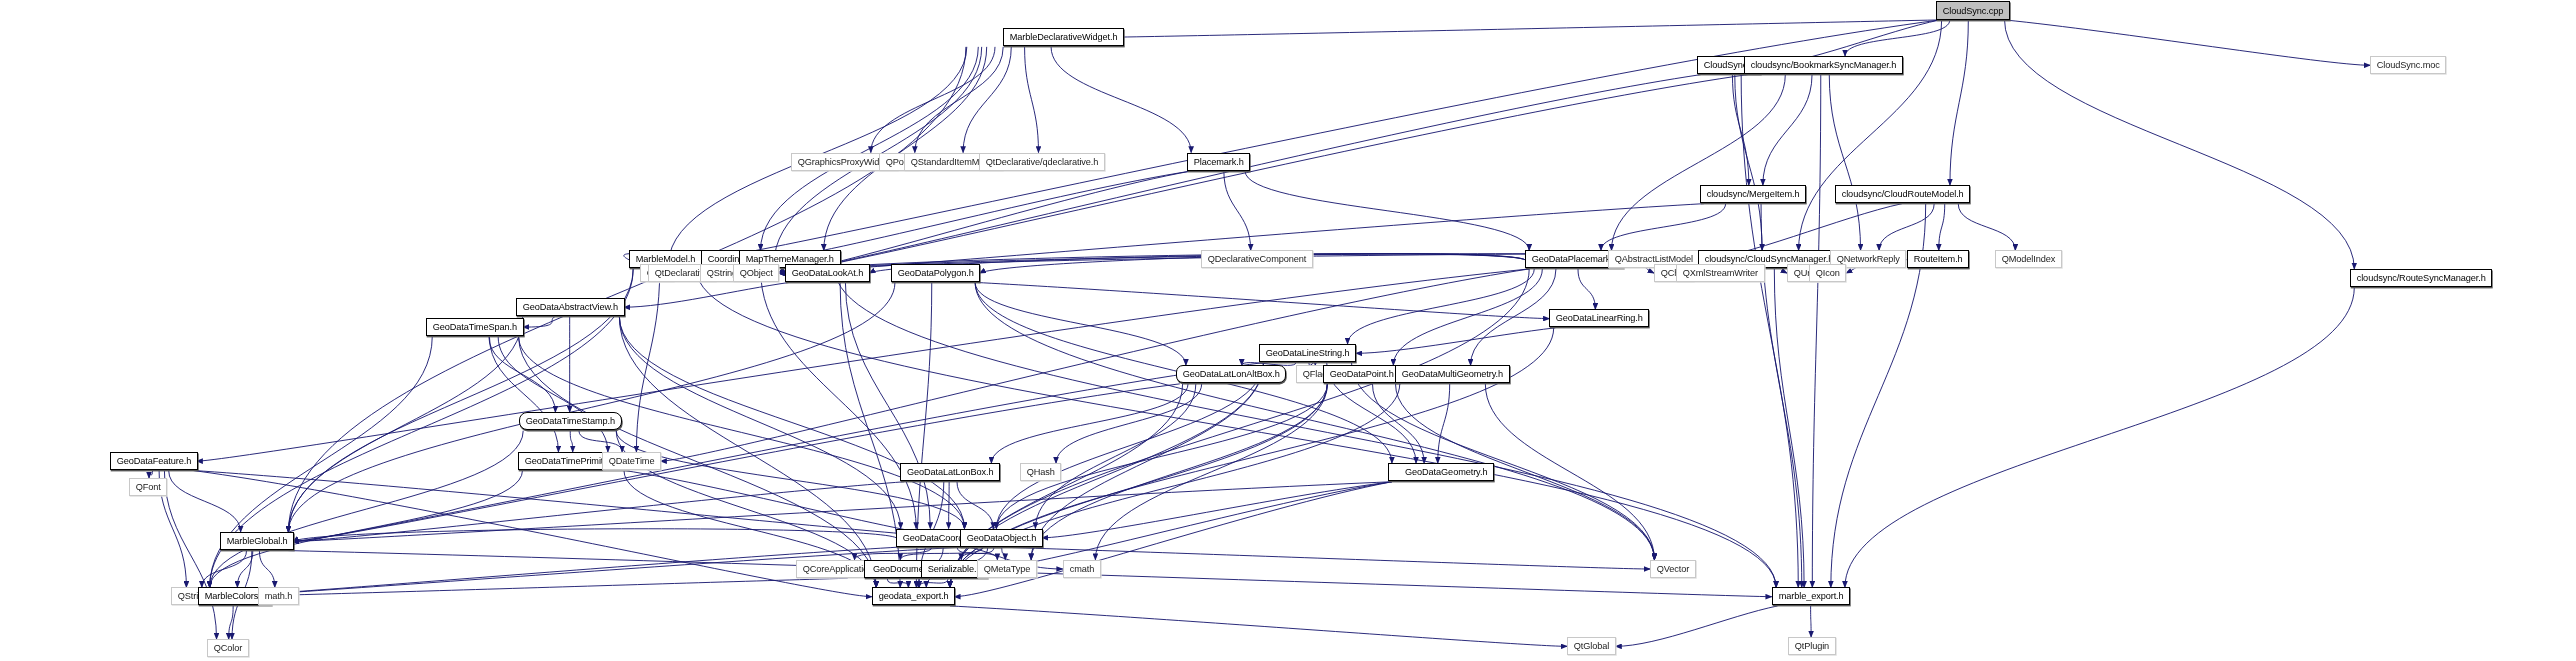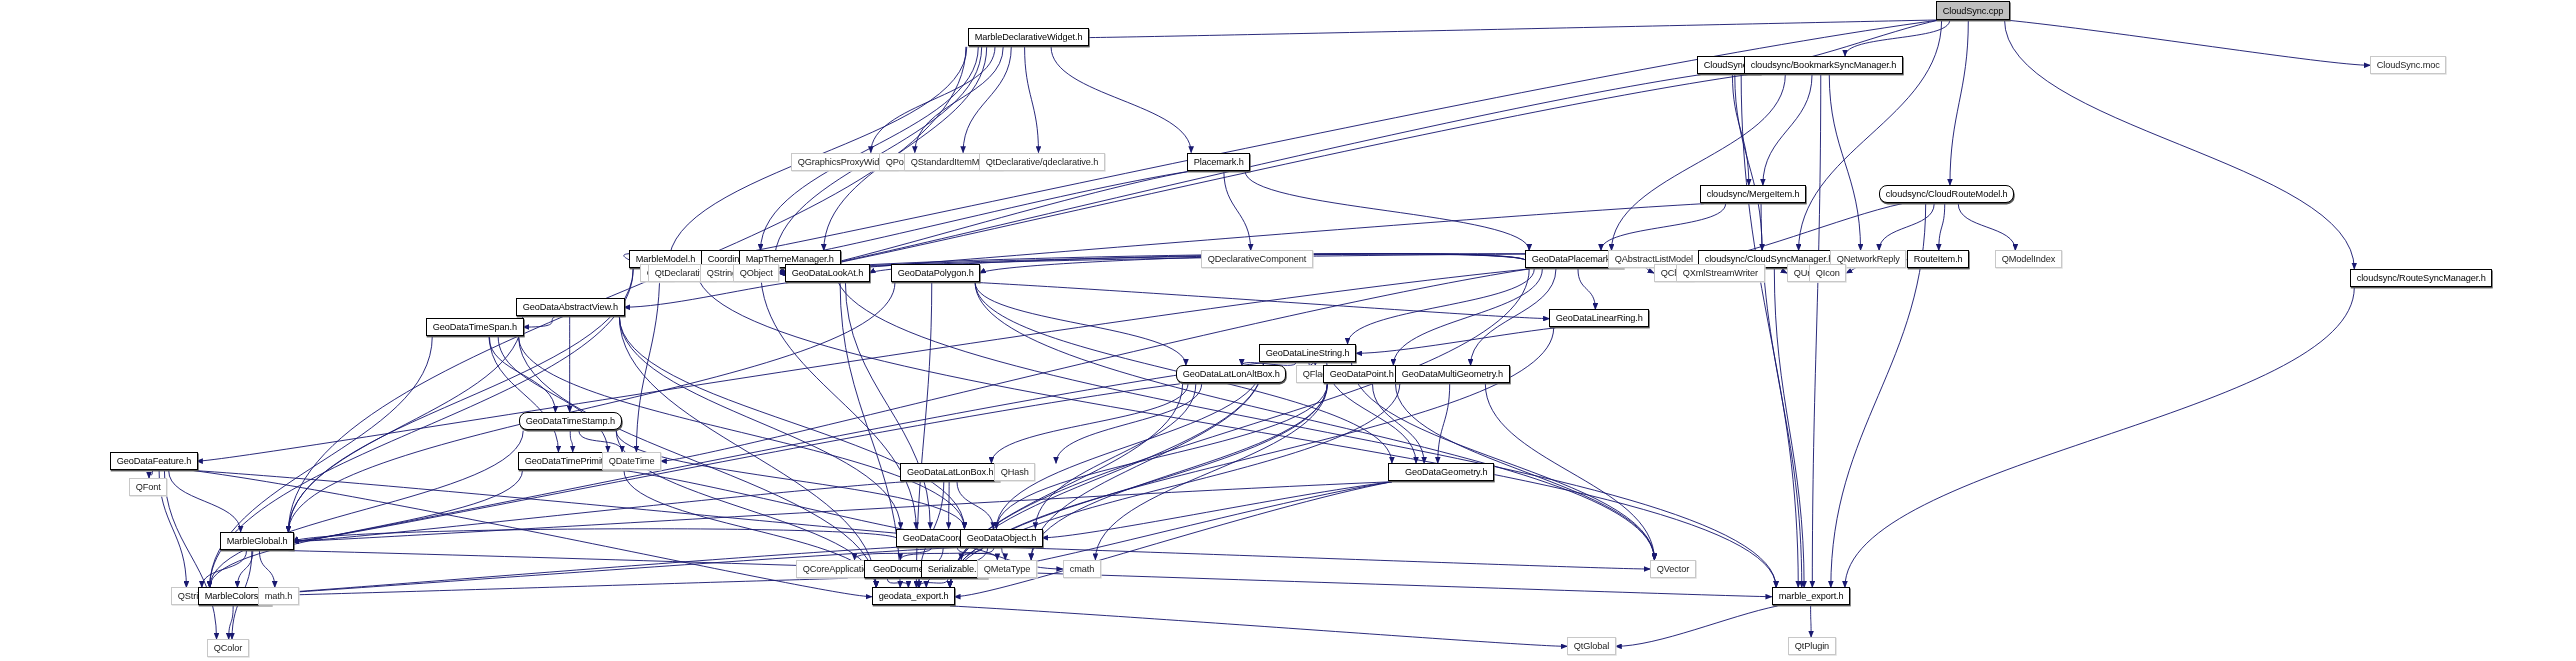--- a/index.html
+++ b/index.html
@@ -182,31 +182,31 @@
       <path d="M365.65,776 C365.65,807.2 387.35,796.8 387.35,828" fill="none" stroke="#191970" stroke-width="1.3" marker-end="url(#arrow)"></path>
       <path d="M355,776 C355,836.4 327,840.6 327,901" fill="none" stroke="#191970" stroke-width="1.3" marker-end="url(#arrow)"></path>
       <path d="M406.5,776 C1033.8,791.6 2437.5,841 2497.5,841" fill="none" stroke="#191970" stroke-width="1.3" marker-end="url(#arrow)"></path>
       <path d="M328.65,854 C328.65,883.2 322.35,871.8 322.35,901" fill="none" stroke="#191970" stroke-width="1.3" marker-end="url(#arrow)"></path>
       <path d="M1339,854 C1600,868 2149,911 2209,911" fill="none" stroke="#191970" stroke-width="1.3" marker-end="url(#arrow)"></path>
       <path d="M2505.65,854 C2437.0550000000003,868 2337,911 2277,911" fill="none" stroke="#191970" stroke-width="1.3" marker-end="url(#arrow)"></path>
       <path d="M2552.15,854 C2552.15,882 2552.85,870 2552.85,898" fill="none" stroke="#191970" stroke-width="1.3" marker-end="url(#arrow)"></path>
     </svg>
   <div id="nodes">
       <div class="node root" style="background: rgb(191, 191, 191); left: 1936px; top: 1.4px;">CloudSync.cpp</div>
-      <div class="node local" style="left: 968px; top: 28px;">MarbleDeclarativeWidget.h</div>
+      <div class="node local" style="left: 1003px; top: 28px;">MarbleDeclarativeWidget.h</div>
       <div class="node local" style="left: 1697px; top: 56px;">CloudSync.h</div>
       <div class="node local" style="left: 1744px; top: 56px;">cloudsync/BookmarkSyncManager.h</div>
       <div class="node external" style="left: 2370px; top: 56px;">CloudSync.moc</div>
       <div class="node external" style="left: 791px; top: 153px;">QGraphicsProxyWidget</div>
       <div class="node external" style="left: 879px; top: 153px;">QPoint</div>
       <div class="node external" style="left: 904px; top: 153px;">QStandardItemModel</div>
       <div class="node external" style="left: 979px; top: 153px;">QtDeclarative/qdeclarative.h</div>
       <div class="node local" style="left: 1187px; top: 153px;">Placemark.h</div>
       <div class="node local" style="left: 1700px; top: 185px;">cloudsync/MergeItem.h</div>
-      <div class="node local" style="left: 1879px; top: 185px; border-radius: 8px;">cloudsync/CloudRouteModel.h</div>
+      <div class="node local" style="left: 1835px; top: 185px;">cloudsync/CloudRouteModel.h</div>
       <div class="node local" style="left: 629px; top: 250px;">MarbleModel.h</div>
       <div class="node local" style="left: 701px; top: 250px;">Coordinate.h</div>
       <div class="node local" style="left: 739px; top: 250px;">MapThemeManager.h</div>
       <div class="node external" style="left: 1201px; top: 250px;">QDeclarativeComponent</div>
       <div class="node local" style="left: 1525px; top: 250px;">GeoDataPlacemark.h</div>
       <div class="node external" style="left: 1608px; top: 250px;">QAbstractListModel</div>
       <div class="node local" style="left: 1698px; top: 250px;">cloudsync/CloudSyncManager.h</div>
       <div class="node external" style="left: 1830px; top: 250px;">QNetworkReply</div>
       <div class="node local" style="left: 1907px; top: 250px;">RouteItem.h</div>
       <div class="node external" style="left: 1995px; top: 250px;">QModelIndex</div>
@@ -227,21 +227,21 @@
       <div class="node local" style="left: 1259px; top: 344px;">GeoDataLineString.h</div>
       <div class="node local" style="left: 519px; top: 412px; border-radius: 8px;">GeoDataTimeStamp.h</div>
       <div class="node local" style="left: 1176px; top: 365px; border-radius: 7px;">GeoDataLatLonAltBox.h</div>
       <div class="node external" style="left: 1296px; top: 365px;">QFlags</div>
       <div class="node local" style="left: 1323px; top: 365px;">GeoDataPoint.h</div>
       <div class="node local" style="left: 1395px; top: 365px;">GeoDataMultiGeometry.h</div>
       <div class="node local" style="left: 110px; top: 452px;">GeoDataFeature.h</div>
       <div class="node local" style="left: 518px; top: 452px;">GeoDataTimePrimitive.h</div>
       <div class="node external" style="left: 602px; top: 452px;">QDateTime</div>
       <div class="node local" style="left: 900px; top: 463px; padding-left: 6px;">GeoDataLatLonBox.h</div>
-      <div class="node external" style="left: 994px; top: 463px;">QHash</div>
+      <div class="node external" style="left: 1020px; top: 463px;">QHash</div>
       <div class="node local" style="left: 1388px; top: 463px; padding-left: 16px;">GeoDataGeometry.h</div>
       <div class="node external" style="left: 129px; top: 478px;">QFont</div>
       <div class="node local" style="left: 896px; top: 529px;">GeoDataCoordinates.h</div>
       <div class="node local" style="left: 960px; top: 529px;">GeoDataObject.h</div>
       <div class="node local" style="left: 220px; top: 532px;">MarbleGlobal.h</div>
       <div class="node external" style="left: 796px; top: 560px;">QCoreApplication</div>
       <div class="node local" style="left: 864px; top: 560px; padding-left: 8px;">GeoDocument.h</div>
       <div class="node local" style="left: 921px; top: 560px;">Serializable.h</div>
       <div class="node external" style="left: 977px; top: 560px;">QMetaType</div>
       <div class="node external" style="left: 1063px; top: 560px;">cmath</div>

